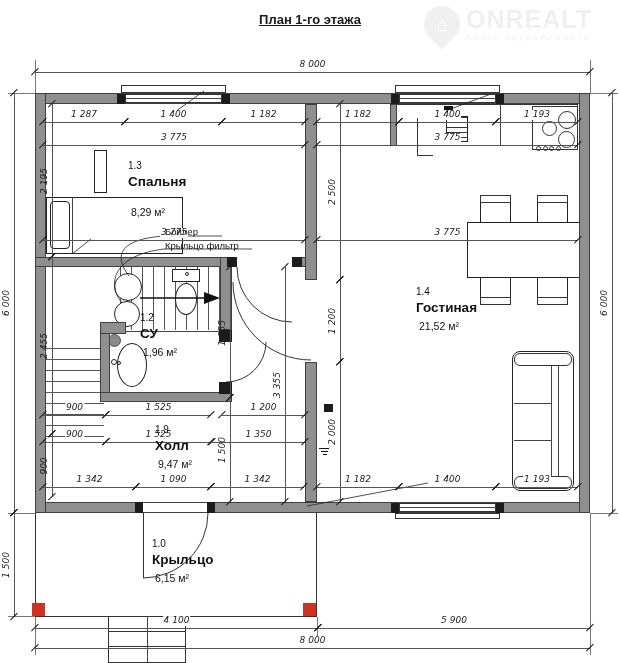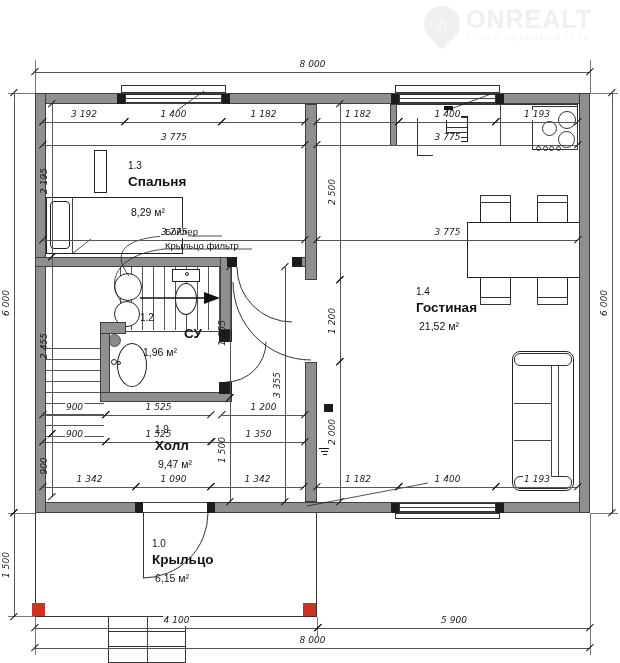--- a/index.html
+++ b/index.html
@@ -33,20 +33,21 @@
   .r1{font-size:10px;color:#111;white-space:nowrap;z-index:8;}
   .r2{font-size:13.5px;font-weight:bold;color:#111;white-space:nowrap;z-index:8;}
   .r3{font-size:10.5px;color:#111;white-space:nowrap;z-index:8;}
   .eq{font-size:9.5px;color:#111;white-space:nowrap;z-index:8;}
   #ovl{position:absolute;left:0;top:0;z-index:6;pointer-events:none;}
 </style>
 </head>
 <body>
 
 <div id="plan">
+  <div class="title">План 1-го этажа</div>
 
   <div class="wm">
     <div class="wm-pin">
       <span class="wm-house">⌂</span>
     </div>
     <div>
       <div class="wm-brand">ONREALT</div>
       <div class="wm-tag">ПОИСК НЕДВИЖИМОСТИ</div>
     </div>
   </div>
@@ -156,21 +157,21 @@
       <div class="xln" style="left: 8px; top: 616px; width: 27px; height: 1px;"></div>
       <div class="xln" style="left: 590px; top: 93px; width: 28px; height: 1px;"></div>
       <div class="xln" style="left: 590px; top: 513px; width: 28px; height: 1px;"></div>
       <div class="dln" style="left: 35px; top: 72px; width: 555px; height: 1px;"></div>
       <div class="tick" style="left: 30px; top: 71.3px; width: 10px; height: 1.4px;"></div>
       <div class="tick" style="left: 585px; top: 71.3px; width: 10px; height: 1.4px;"></div>
       <div class="dlb" style="left: 312.5px; top: 70px; transform: translate(-50%, -100%);">8 000</div>
       <div class="dln" style="left: 43px; top: 122px; width: 82px; height: 1px;"></div>
       <div class="tick" style="left: 38px; top: 121.3px; width: 10px; height: 1.4px;"></div>
       <div class="tick" style="left: 120px; top: 121.3px; width: 10px; height: 1.4px;"></div>
-      <div class="dlb" style="left: 84px; top: 120px; transform: translate(-50%, -100%);">3 192</div>
+      <div class="dlb" style="left: 84px; top: 120px; transform: translate(-50%, -100%);">1 287</div>
       <div class="dln" style="left: 125px; top: 122px; width: 97px; height: 1px;"></div>
       <div class="tick" style="left: 120px; top: 121.3px; width: 10px; height: 1.4px;"></div>
       <div class="tick" style="left: 217px; top: 121.3px; width: 10px; height: 1.4px;"></div>
       <div class="dlb" style="left: 173.5px; top: 120px; transform: translate(-50%, -100%);">1 400</div>
       <div class="dln" style="left: 222px; top: 122px; width: 83px; height: 1px;"></div>
       <div class="tick" style="left: 217px; top: 121.3px; width: 10px; height: 1.4px;"></div>
       <div class="tick" style="left: 300px; top: 121.3px; width: 10px; height: 1.4px;"></div>
       <div class="dlb" style="left: 263.5px; top: 120px; transform: translate(-50%, -100%);">1 182</div>
       <div class="dln" style="left: 317px; top: 122px; width: 82px; height: 1px;"></div>
       <div class="tick" style="left: 312px; top: 121.3px; width: 10px; height: 1.4px;"></div>
@@ -305,21 +306,21 @@
       <div class="tick" style="left: 335px; top: 501.3px; width: 10px; height: 1.4px;"></div>
       <div class="dlb" style="left: 333px; top: 432px; transform: translate(-50%, -50%) rotate(-90deg); background: transparent;">2 000</div>
       <div class="dln" style="left: 612px; top: 93px; width: 1px; height: 420px;"></div>
       <div class="tick" style="left: 607px; top: 92.3px; width: 10px; height: 1.4px;"></div>
       <div class="tick" style="left: 607px; top: 512.3px; width: 10px; height: 1.4px;"></div>
       <div class="dlb" style="left: 605px; top: 303px; transform: translate(-50%, -50%) rotate(-90deg); background: transparent;">6 000</div>
       <div class="r1" style="left: 128px; top: 160px;">1.3</div>
       <div class="r2" style="left: 128px; top: 174px;">Спальня</div>
       <div class="r3" style="left: 131px; top: 206px;">8,29 м²</div>
       <div class="r1" style="left: 140px; top: 312px;">1.2</div>
-      <div class="r2" style="left: 140px; top: 326px; margin-left: 44px;">СУ</div>
+      <div class="r2" style="left: 140px; top: 326px;">СУ</div>
       <div class="r3" style="left: 143px; top: 346px;">1,96 м²</div>
       <div class="r1" style="left: 155px; top: 424px;">1.9</div>
       <div class="r2" style="left: 155px; top: 438px;">Холл</div>
       <div class="r3" style="left: 158px; top: 458px;">9,47 м²</div>
       <div class="r1" style="left: 416px; top: 286px;">1.4</div>
       <div class="r2" style="left: 416px; top: 300px;">Гостиная</div>
       <div class="r3" style="left: 419px; top: 320px;">21,52 м²</div>
       <div class="r1" style="left: 152px; top: 538px;">1.0</div>
       <div class="r2" style="left: 152px; top: 552px;">Крыльцо</div>
       <div class="r3" style="left: 155px; top: 572px;">6,15 м²</div>

